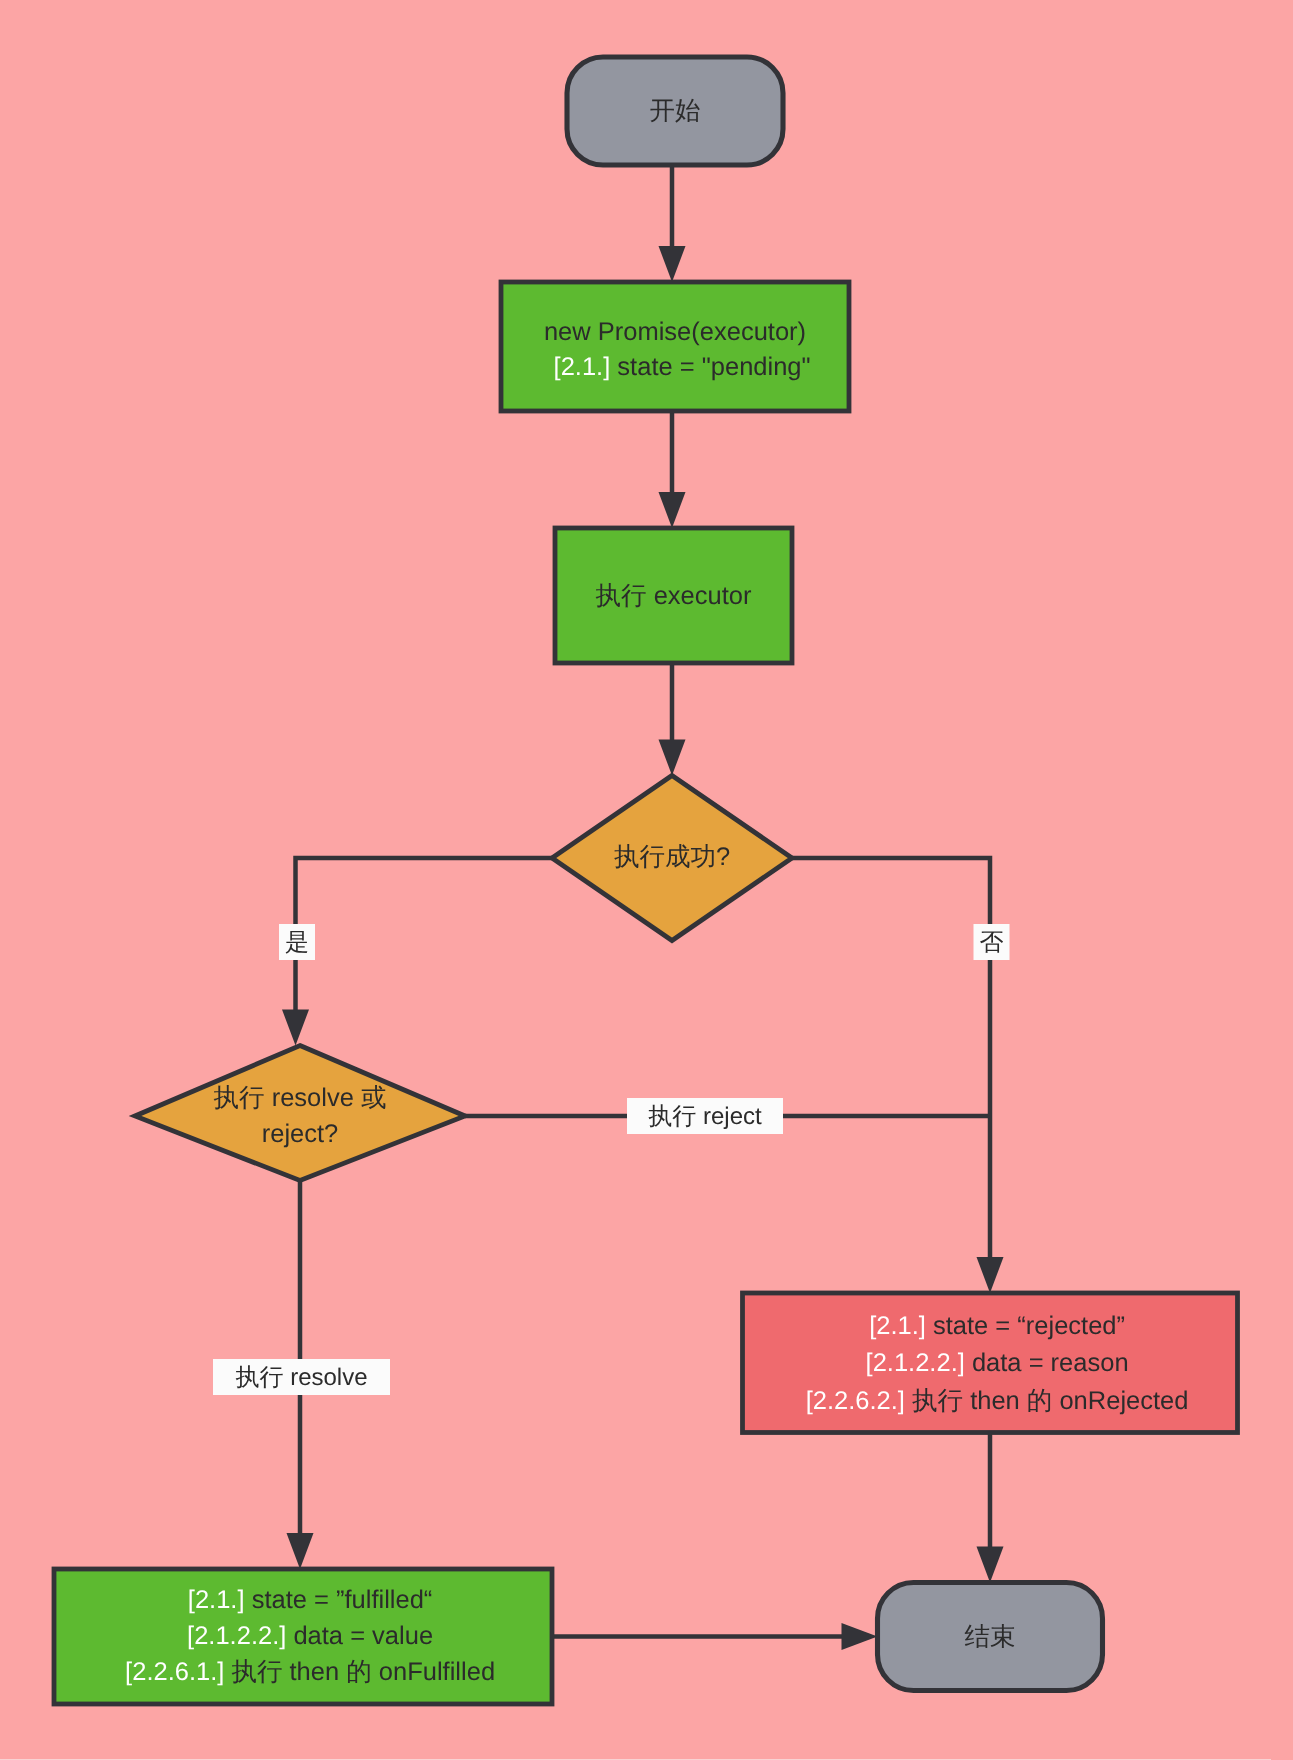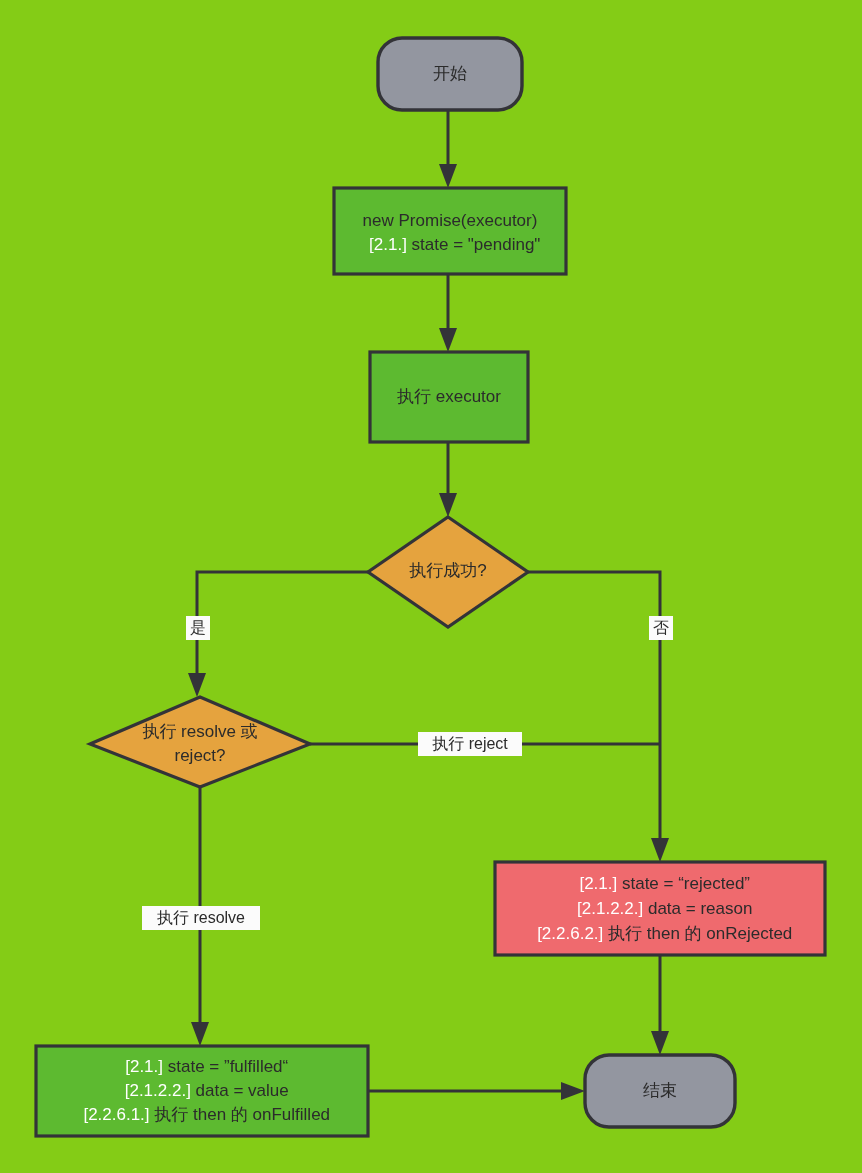--- a/index.html
+++ b/index.html
@@ -64,21 +64,21 @@
     white-space: pre;
   }
   .edge-label-bg {
     fill: #fbfbfb;
     stroke: none;
   }
 </style>
 </head>
 <body>
 
-<div id="flowchart-root" style="background: #84cc16;">
+<div id="flowchart-root" style="background: #fca5a5;">
   <svg id="flow-svg" viewBox="0 0 862 1173">
 
     <g>
       <path class="edge-line" d="M448,110 L448,173"></path>
       <polygon class="edge-head" points="448,188 439,164 457,164"></polygon>
     </g>
 
     <g>
       <path class="edge-line" d="M448,274 L448,337"></path>
       <polygon class="edge-head" points="448,352 439,328 457,328"></polygon>

